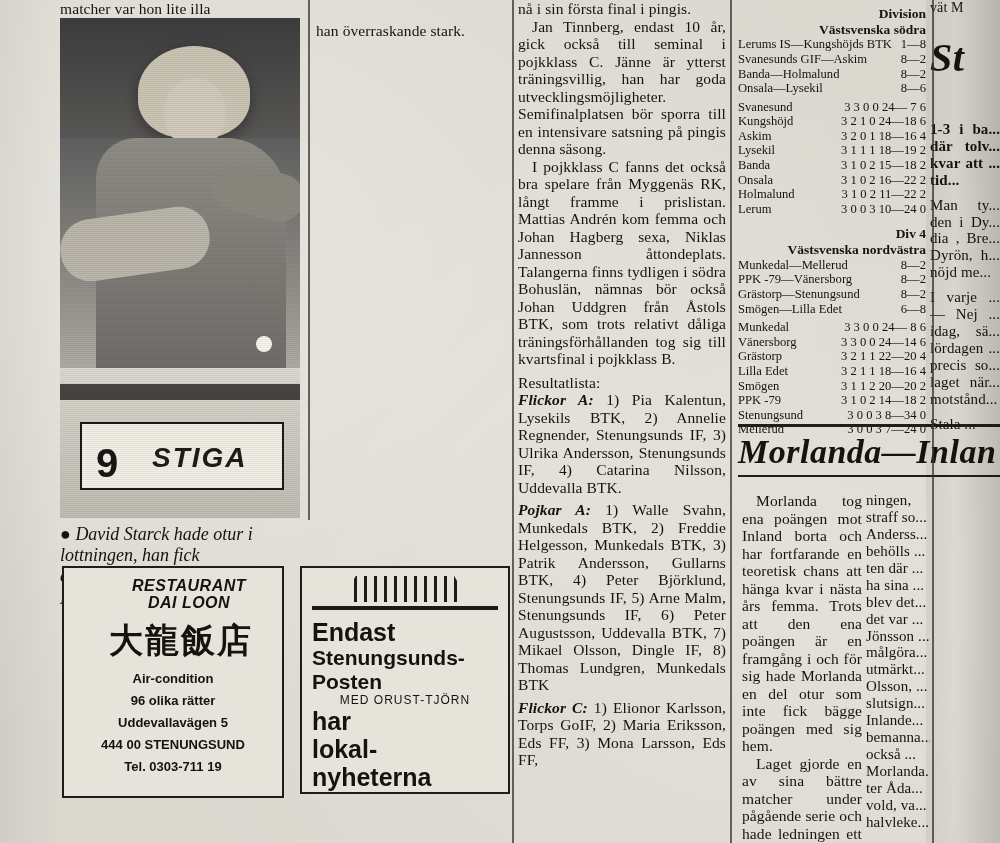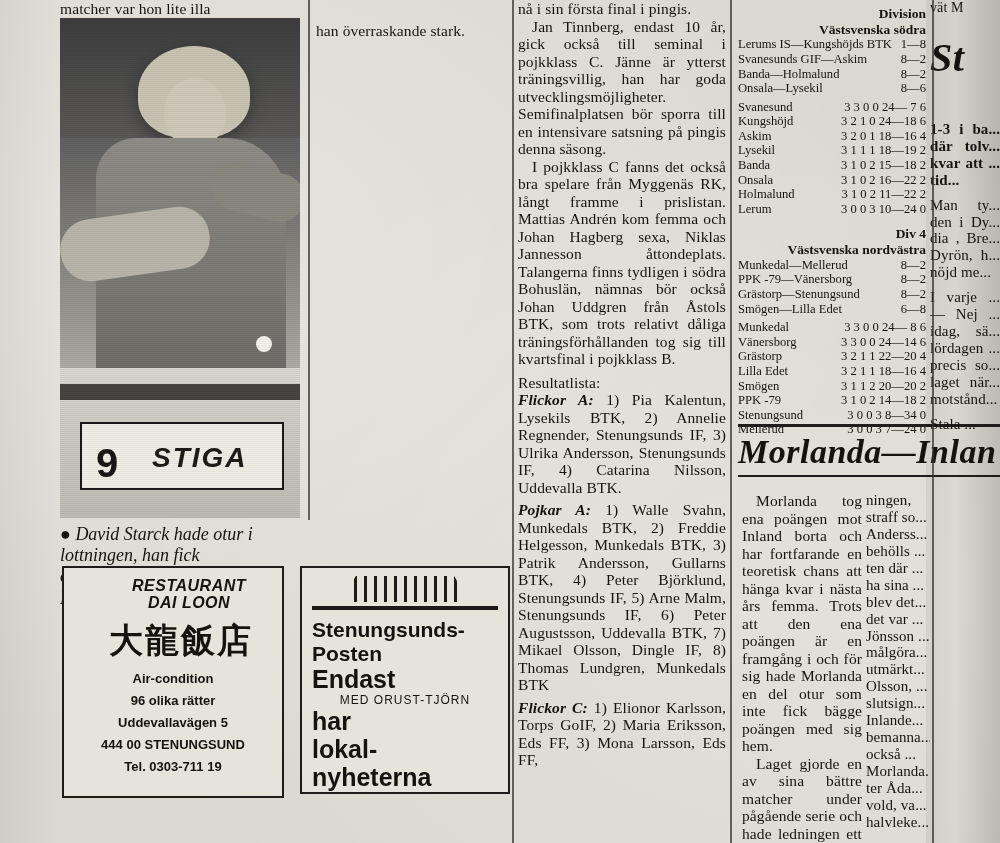--- a/index.html
+++ b/index.html
@@ -148,22 +148,22 @@
     <div class="ad-line">Air-condition</div>
     <div class="ad-line">96 olika rätter</div>
     <div class="ad-line">Uddevallavägen 5</div>
     <div class="ad-line">444 00 STENUNGSUND</div>
     <div class="ad-line">Tel. 0303-711 19</div>
   </div>
 
   <div class="ad-box" id="ad-posten">
     <div class="posten-wave"></div>
     <div class="posten-bar"></div>
+    <div class="posten-text">Endast</div>
     <div class="posten-text" style="font-size:21px">Stenungsunds-Posten</div>
-    <div class="posten-text">Endast</div>
     <div class="posten-med" style="text-align:center">MED ORUST-TJÖRN</div>
     <div class="posten-text">har</div>
     <div class="posten-text">lokal-</div>
     <div class="posten-text">nyheterna</div>
   </div>
 
   <div class="col body-text" style="left:518px;top:0px;width:208px;">
     <p class="noindent">nå i sin första final i pingis.</p>
     <p>Jan Tinnberg, endast 10 år, gick också till seminal i pojkklass C. Jänne är ytterst träningsvillig, han har goda utvecklingsmöjligheter. Semifinalplatsen bör sporra till en intensivare satsning på pingis denna säsong.</p>
     <p>I pojkklass C fanns det också bra spelare från Myggenäs RK, långt framme i prislistan. Mattias Andrén kom femma och Johan Hagberg sexa, Niklas Jannesson åttondeplats. Talangerna finns tydligen i södra Bohuslän, nämnas bör också Johan Uddgren från Åstols BTK, som trots relativt dåliga träningsförhållanden tog sig till kvartsfinal i pojkklass B.</p>

